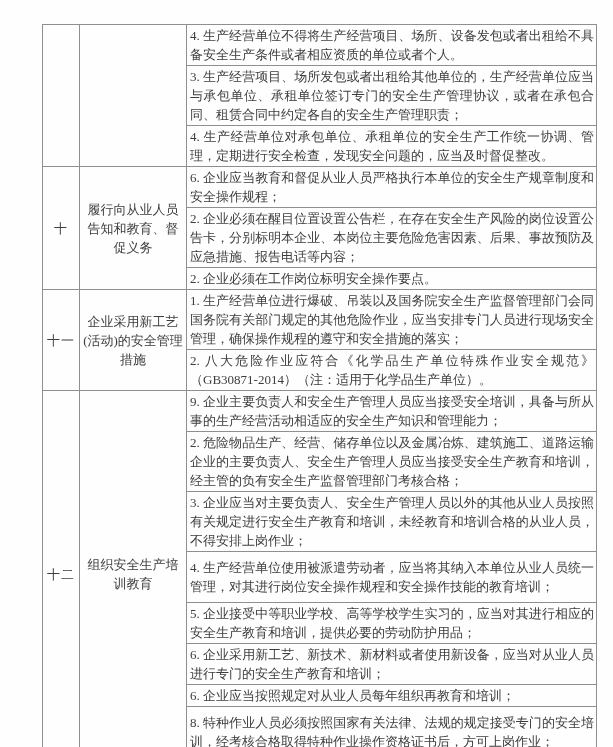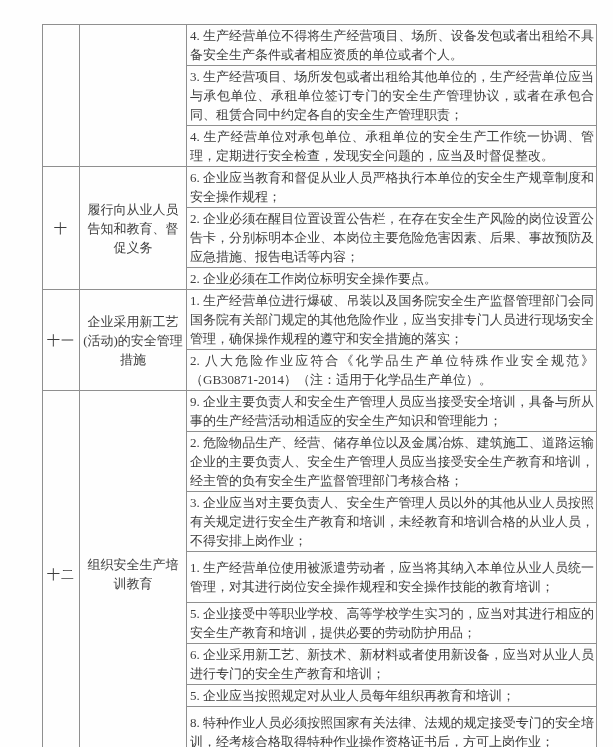--- a/index.html
+++ b/index.html
@@ -98,29 +98,29 @@
         <td class="label-cell" rowspan="8">组织安全生产培训教育</td>
         <td class="item-cell">9. 企业主要负责人和安全生产管理人员应当接受安全培训，具备与所从事的生产经营活动相适应的安全生产知识和管理能力；</td>
       </tr>
       <tr>
         <td class="item-cell">2. 危险物品生产、经营、储存单位以及金属冶炼、建筑施工、道路运输企业的主要负责人、安全生产管理人员应当接受安全生产教育和培训，经主管的负有安全生产监督管理部门考核合格；</td>
       </tr>
       <tr>
         <td class="item-cell">3. 企业应当对主要负责人、安全生产管理人员以外的其他从业人员按照有关规定进行安全生产教育和培训，未经教育和培训合格的从业人员，不得安排上岗作业；</td>
       </tr>
       <tr>
-        <td class="item-cell tall">1. 生产经营单位使用被派遣劳动者，应当将其纳入本单位从业人员统一管理，对其进行岗位安全操作规程和安全操作技能的教育培训；</td>
+        <td class="item-cell tall">4. 生产经营单位使用被派遣劳动者，应当将其纳入本单位从业人员统一管理，对其进行岗位安全操作规程和安全操作技能的教育培训；</td>
       </tr>
       <tr>
         <td class="item-cell">5. 企业接受中等职业学校、高等学校学生实习的，应当对其进行相应的安全生产教育和培训，提供必要的劳动防护用品；</td>
       </tr>
       <tr>
         <td class="item-cell">6. 企业采用新工艺、新技术、新材料或者使用新设备，应当对从业人员进行专门的安全生产教育和培训；</td>
       </tr>
       <tr>
-        <td class="item-cell">5. 企业应当按照规定对从业人员每年组织再教育和培训；</td>
+        <td class="item-cell">6. 企业应当按照规定对从业人员每年组织再教育和培训；</td>
       </tr>
       <tr>
         <td class="item-cell tall">8. 特种作业人员必须按照国家有关法律、法规的规定接受专门的安全培训，经考核合格取得特种作业操作资格证书后，方可上岗作业；</td>
       </tr>
     </tbody>
   </table>
 </div>
 
 </body></html>

